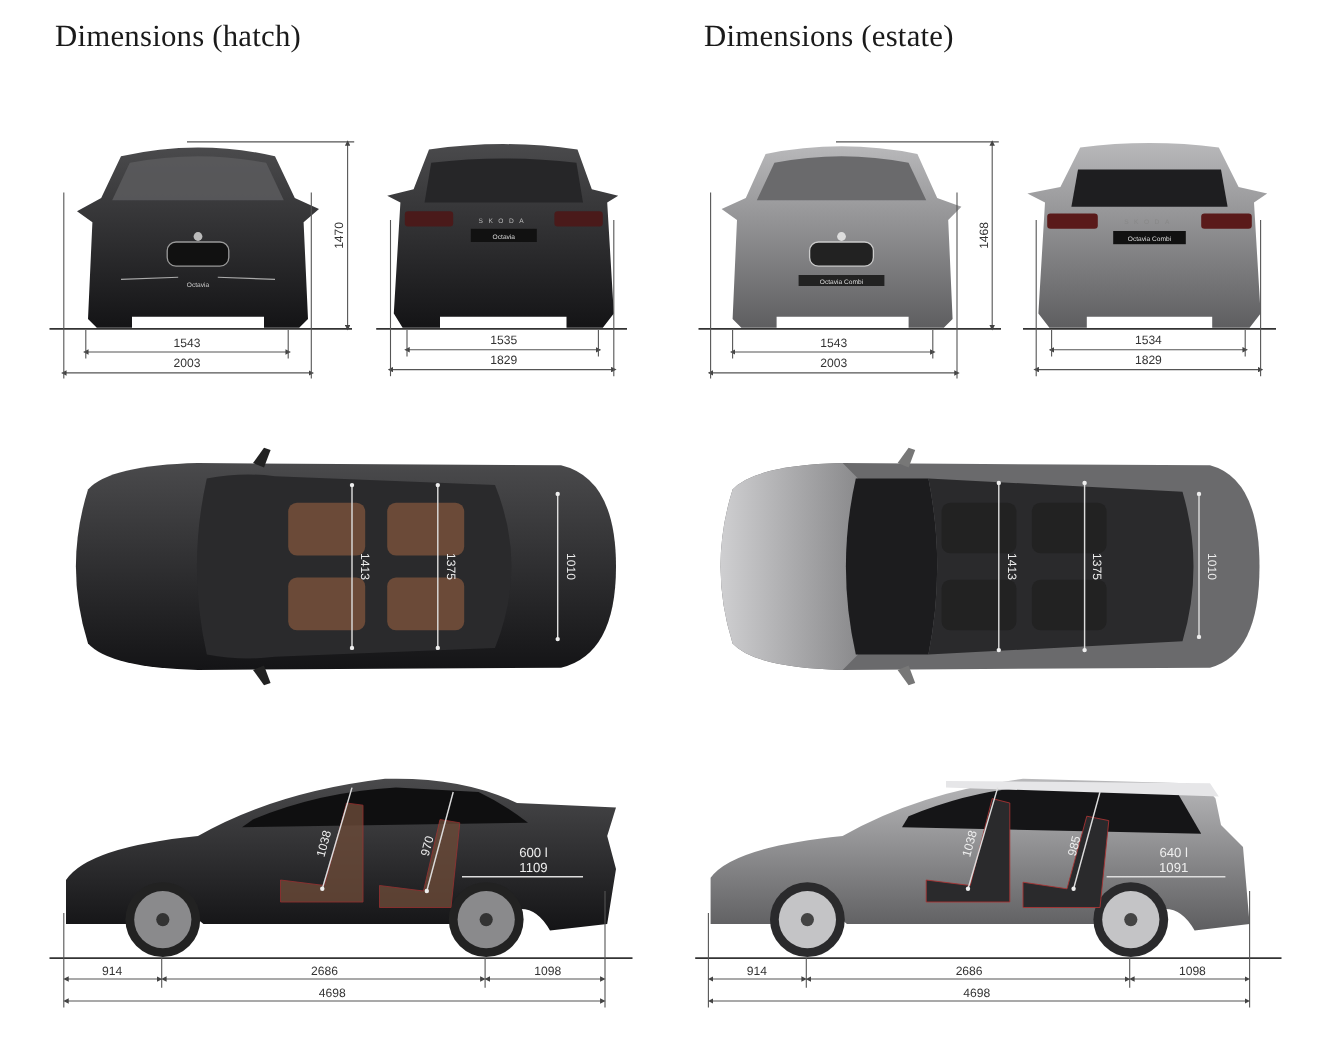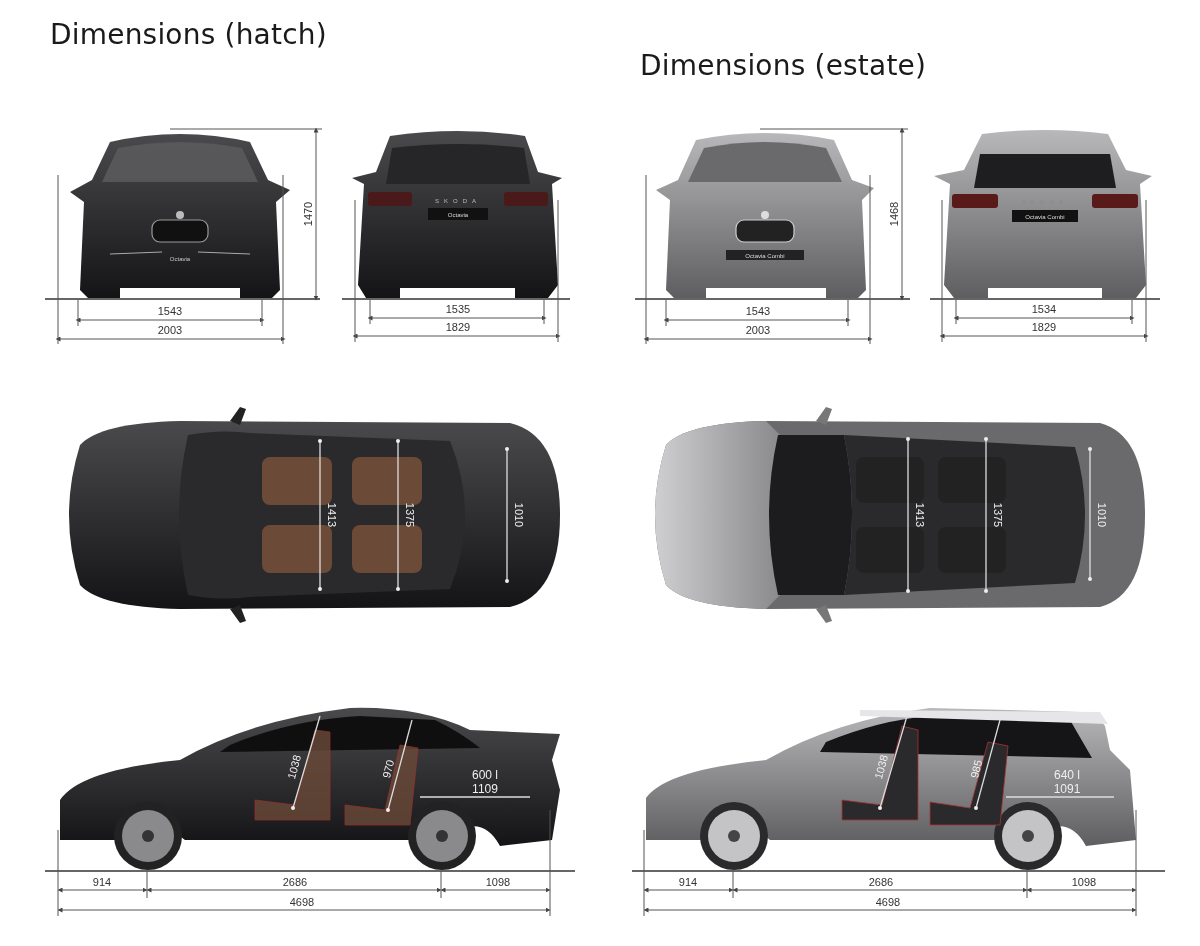--- a/index.html
+++ b/index.html
@@ -1,29 +1,29 @@
 <!DOCTYPE html>
 <html><head>
 <meta charset="utf-8">
 <style>
   html,body{margin:0;padding:0;background:#fff;}
   body{width:1200px;height:946px;position:relative;overflow:hidden;font-family:"DejaVu Sans",sans-serif;color:#222;}
-  .title{position:absolute;top:18px;font-size:28px;font-weight:400;letter-spacing:0.2px;color:#1a1a1a;}
+  .title{position:absolute;top:18px;font-size:28px;font-weight:400;letter-spacing:0.2px;color:#1a1a1a;font-family:Liberation Serif, serif;}
   .panel{position:absolute;}
   svg text{font-family:"Liberation Sans",sans-serif;fill:#333;}
   .dim{stroke:#555;stroke-width:1;fill:none;}
   .ground{stroke:#333;stroke-width:1.6;}
   .lbl{font-size:11px;}
   .vlbl{font-size:11px;}
 </style>
 </head>
 <body>
 
 <div class="title" style="left:50px;">Dimensions (hatch)</div>
-<div class="title" style="left:640px;margin-top:31px;">Dimensions (estate)</div>
+<div class="title" style="left:640px;">Dimensions (estate)</div>
 
 <svg class="panel" style="left:40px;top:120px" width="300" height="230" viewBox="0 0 300 230">
   <defs>
     <linearGradient id="hDark" x1="0" y1="0" x2="0" y2="1">
       <stop offset="0" stop-color="#4a4a4c"></stop>
         <stop offset="1" stop-color="#141416"></stop>
     </linearGradient>
     <marker id="arr" viewBox="0 0 10 10" refX="5" refY="5" markerWidth="5" markerHeight="5" orient="auto-start-reverse">
         <path d="M0,0 L10,5 L0,10 z" fill="#444"></path>
       </marker>

